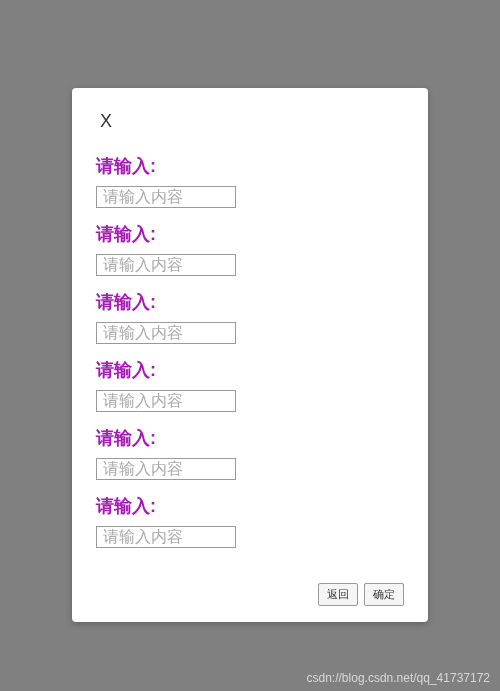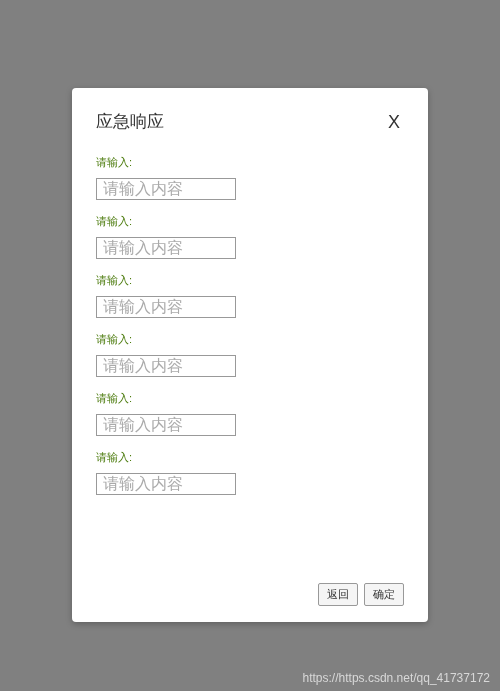--- a/index.html
+++ b/index.html
@@ -43,23 +43,23 @@
       cursor: pointer;
       font-family: Arial, sans-serif;
       line-height: 1;
       padding: 2px 4px;
     }
     .form-group {
       margin-bottom: 14px;
     }
     .form-label {
       display: block;
-      font-size: 11px;
-      font-weight: normal;
-      color: #4d7c0f;
+      font-size: 18px;
+      font-weight: bold;
+      color: #a21caf;
       margin-bottom: 8px;
     }
     .form-input {
       width: 140px;
       height: 22px;
       border: 1px solid #999;
       padding: 2px 6px;
       font-size: 16px;
       color: #333;
       outline: none;
@@ -91,21 +91,20 @@
       font-size: 12px;
       color: #d8d8d8;
       font-family: Arial, sans-serif;
     }
   </style>
 </head>
 <body>
 
 <div class="modal">
   <div class="modal-header">
-    <div class="modal-title">应急响应</div>
     <div class="close-btn">X</div>
   </div>
 
   <div class="form-group">
     <label class="form-label">请输入:</label>
     <input class="form-input" type="text" placeholder="请输入内容" style="">
   </div>
 
   <div class="form-group">
     <label class="form-label">请输入:</label>
@@ -131,13 +130,13 @@
     <label class="form-label">请输入:</label>
     <input class="form-input" type="text" placeholder="请输入内容" style="">
   </div>
 
   <div class="modal-footer">
     <button class="btn">返回</button>
     <button class="btn">确定</button>
   </div>
 </div>
 
-<div class="watermark">https://https.csdn.net/qq_41737172</div>
+<div class="watermark">csdn://blog.csdn.net/qq_41737172</div>
 
 </body></html>

